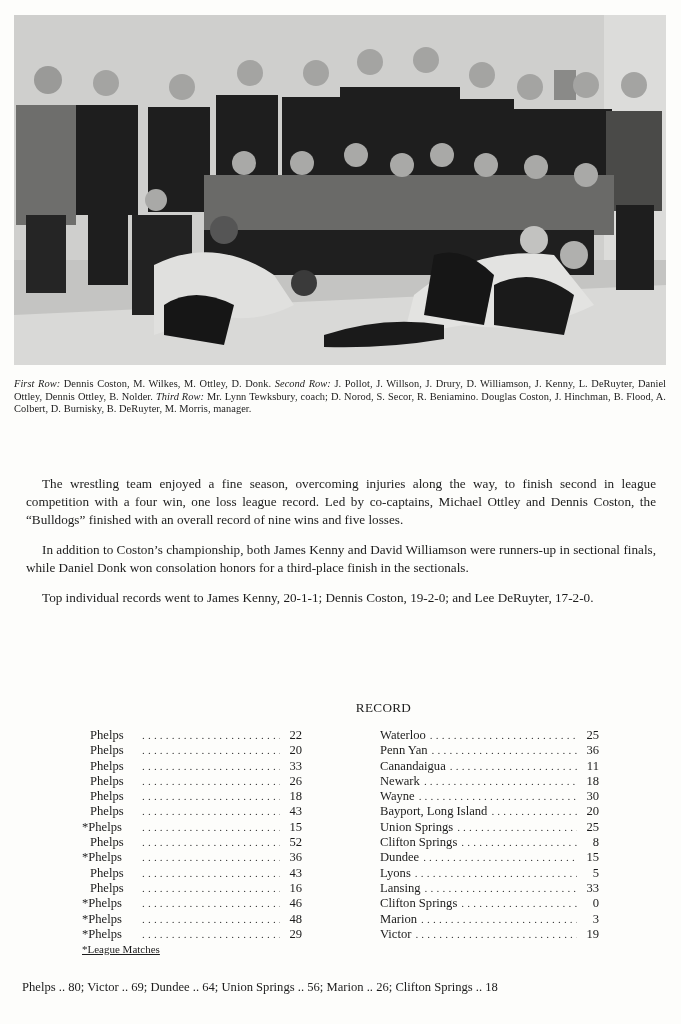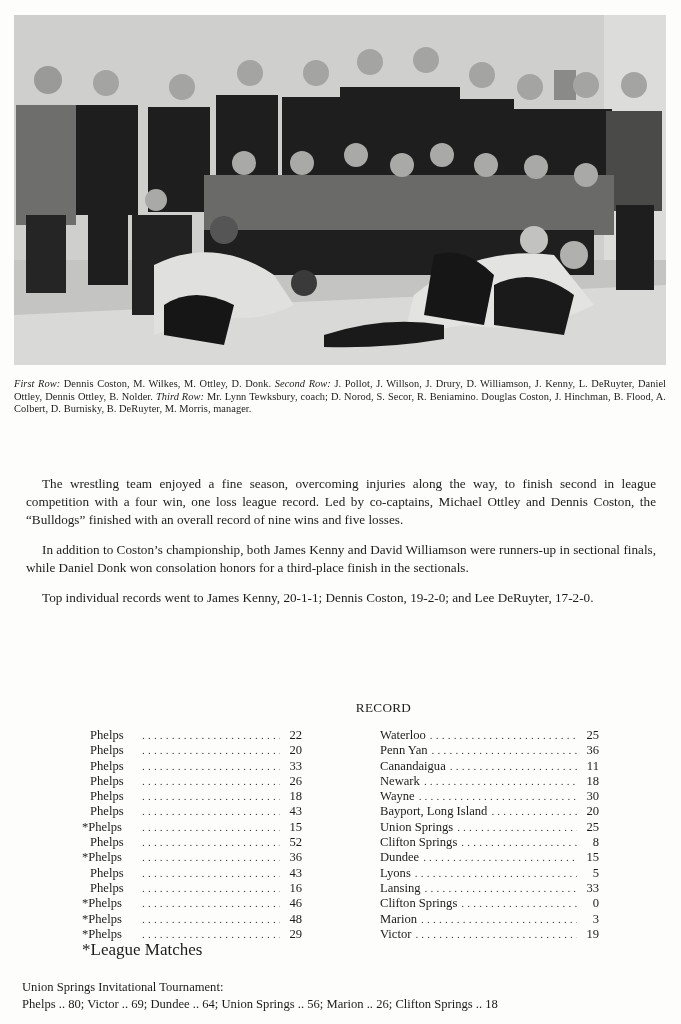--- a/index.html
+++ b/index.html
@@ -33,21 +33,21 @@
   .record-col.right { left: 380px; top: 728px; width: 219px; }
   .row { display: flex; align-items: baseline; white-space: nowrap; }
   .row .team { flex: 0 0 auto; }
   .left .row .team { width: 56px; padding-left: 8px; box-sizing: border-box; }
   .left .row.league .team { padding-left: 0; }
   .row .dots {
     flex: 1 1 auto; overflow: hidden; letter-spacing: 3.2px; margin: 0 4px;
     font-size: 11px; color: #333;
   }
   .row .score { flex: 0 0 auto; text-align: right; min-width: 18px; }
-  .footnote { font-size: 17px; line-height: 15.3px; }
+  .footnote { font-size: 11px; line-height: 15.3px; text-decoration: underline; }
   .tournament {
     position: absolute; left: 22px; top: 979px; width: 650px;
     font-size: 12.6px; line-height: 17px;
   }
 </style>
 </head>
 <body>
 
 <div class="photo" title="Team photo: wrestling squad in P.C.S. Wrestling sweatshirts standing and seated behind two pairs of wrestlers demonstrating holds on a mat">
   <svg viewBox="0 0 652 350" preserveAspectRatio="none">
@@ -269,15 +269,14 @@
       <span class="score">3</span>
     </div>
     <div class="row">
       <span class="team">Victor</span>
       <span class="dots">........................................</span>
       <span class="score">19</span>
     </div>
   </div>
 
 <div class="tournament">
-  <div>Union Springs Invitational Tournament:</div>
   <div id="tourney-line"><span><span>Phelps</span> .. <span>80</span></span>; <span><span>Victor</span> .. <span>69</span></span>; <span><span>Dundee</span> .. <span>64</span></span>; <span><span>Union Springs</span> .. <span>56</span></span>; <span><span>Marion</span> .. <span>26</span></span>; <span><span>Clifton Springs</span> .. <span>18</span></span></div>
 </div>
 
 </body></html>

